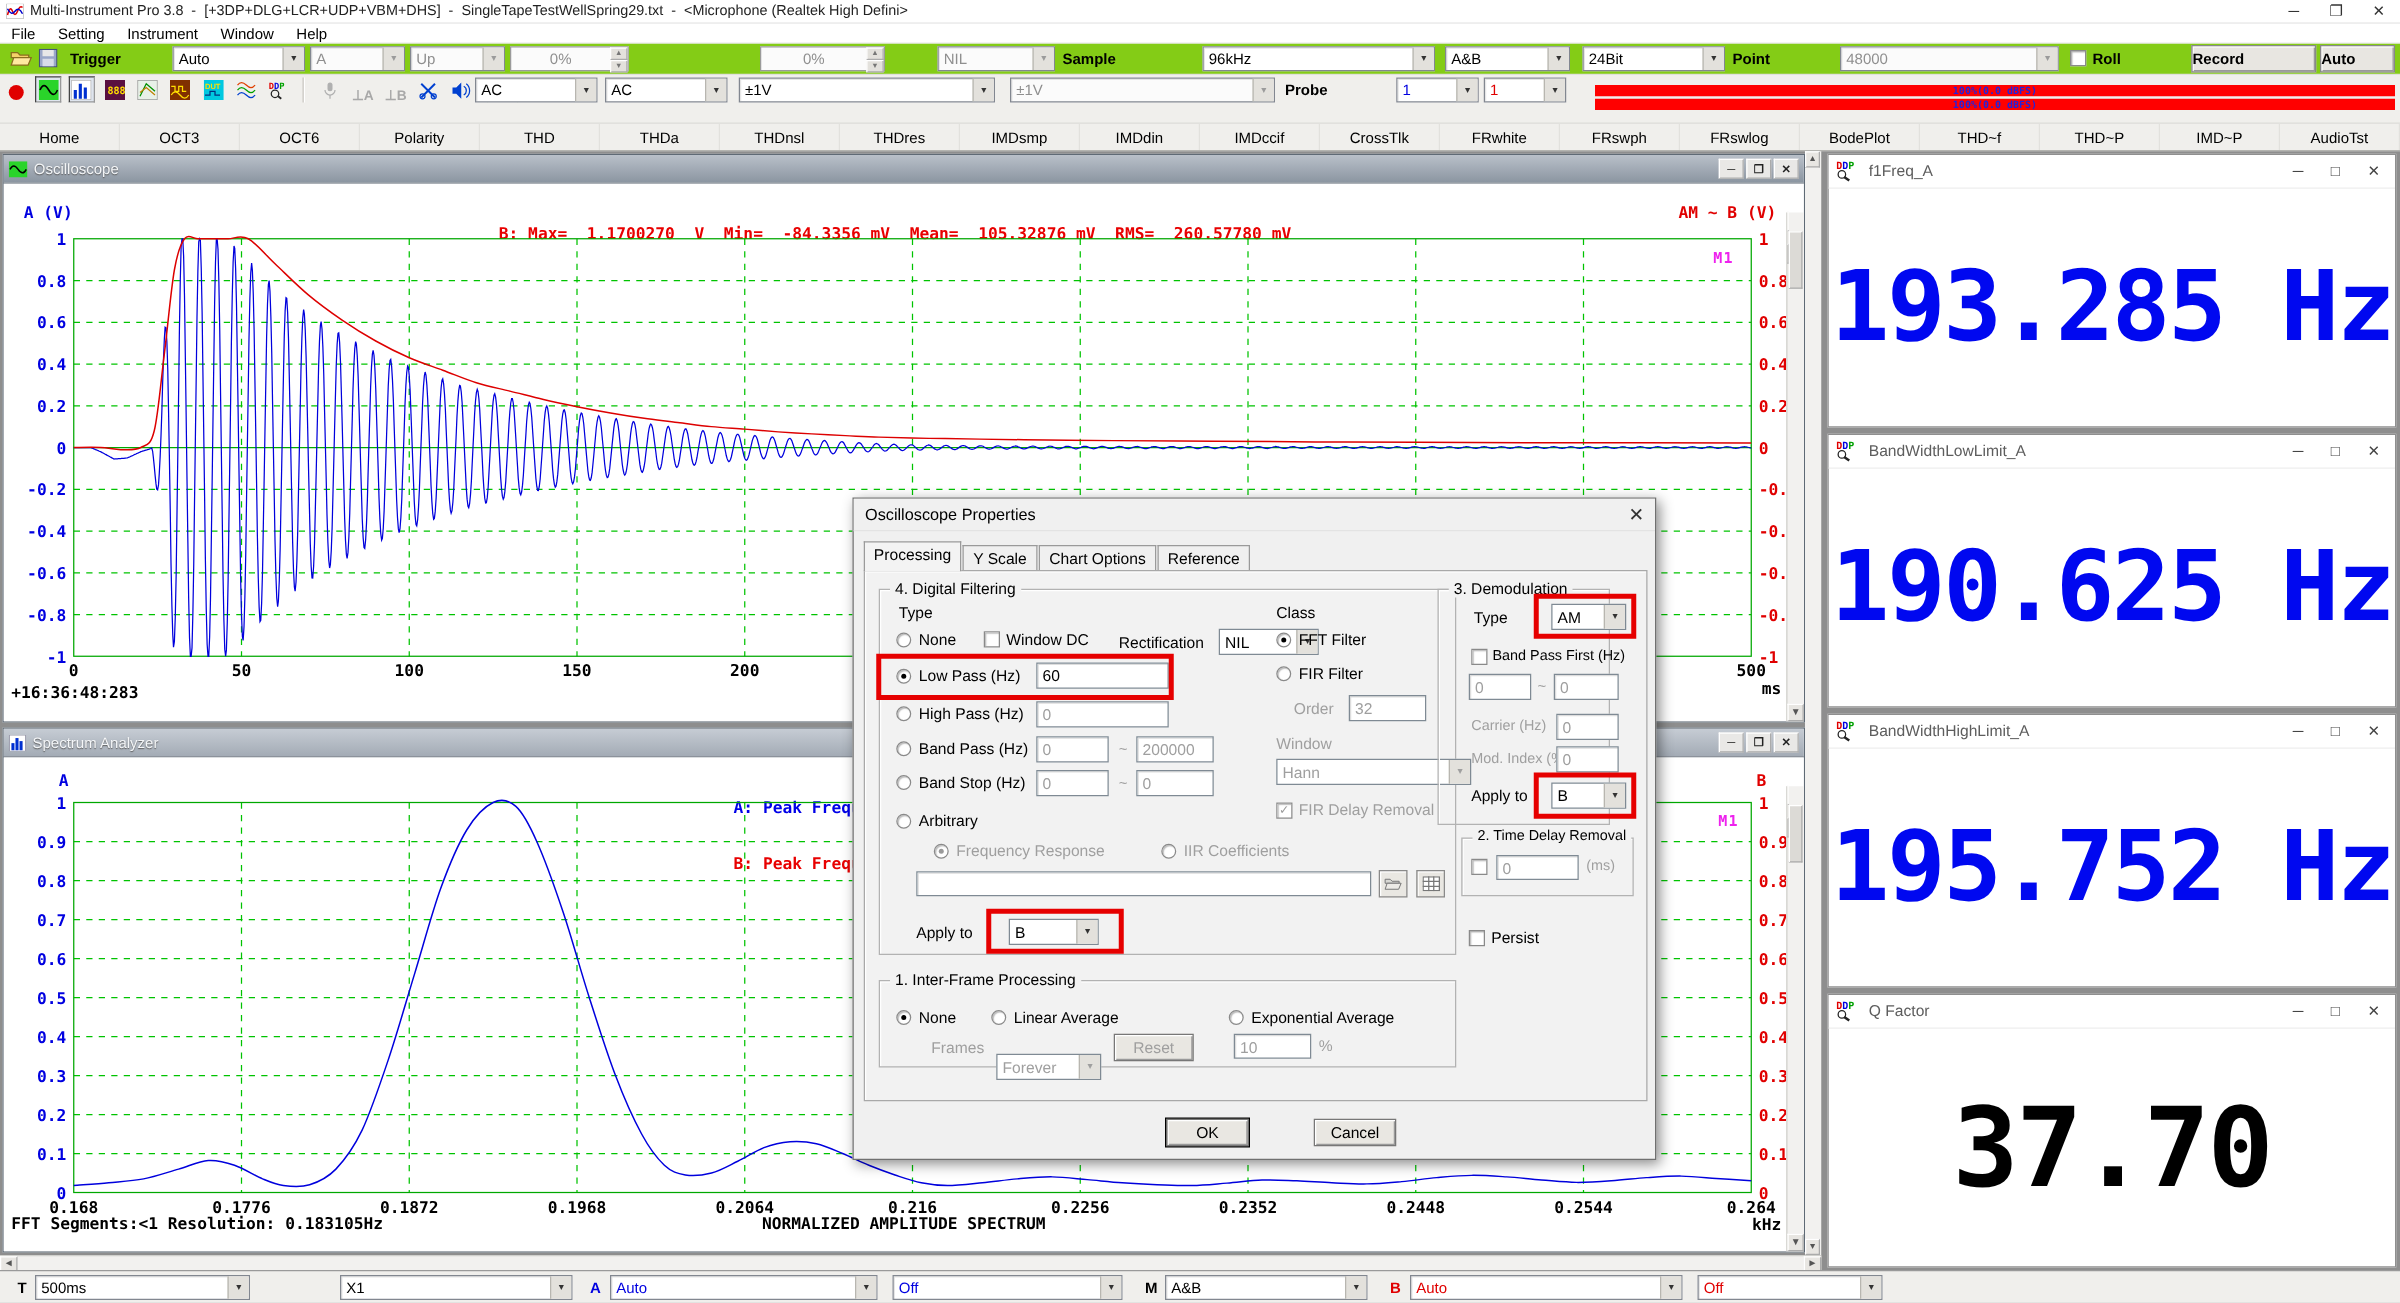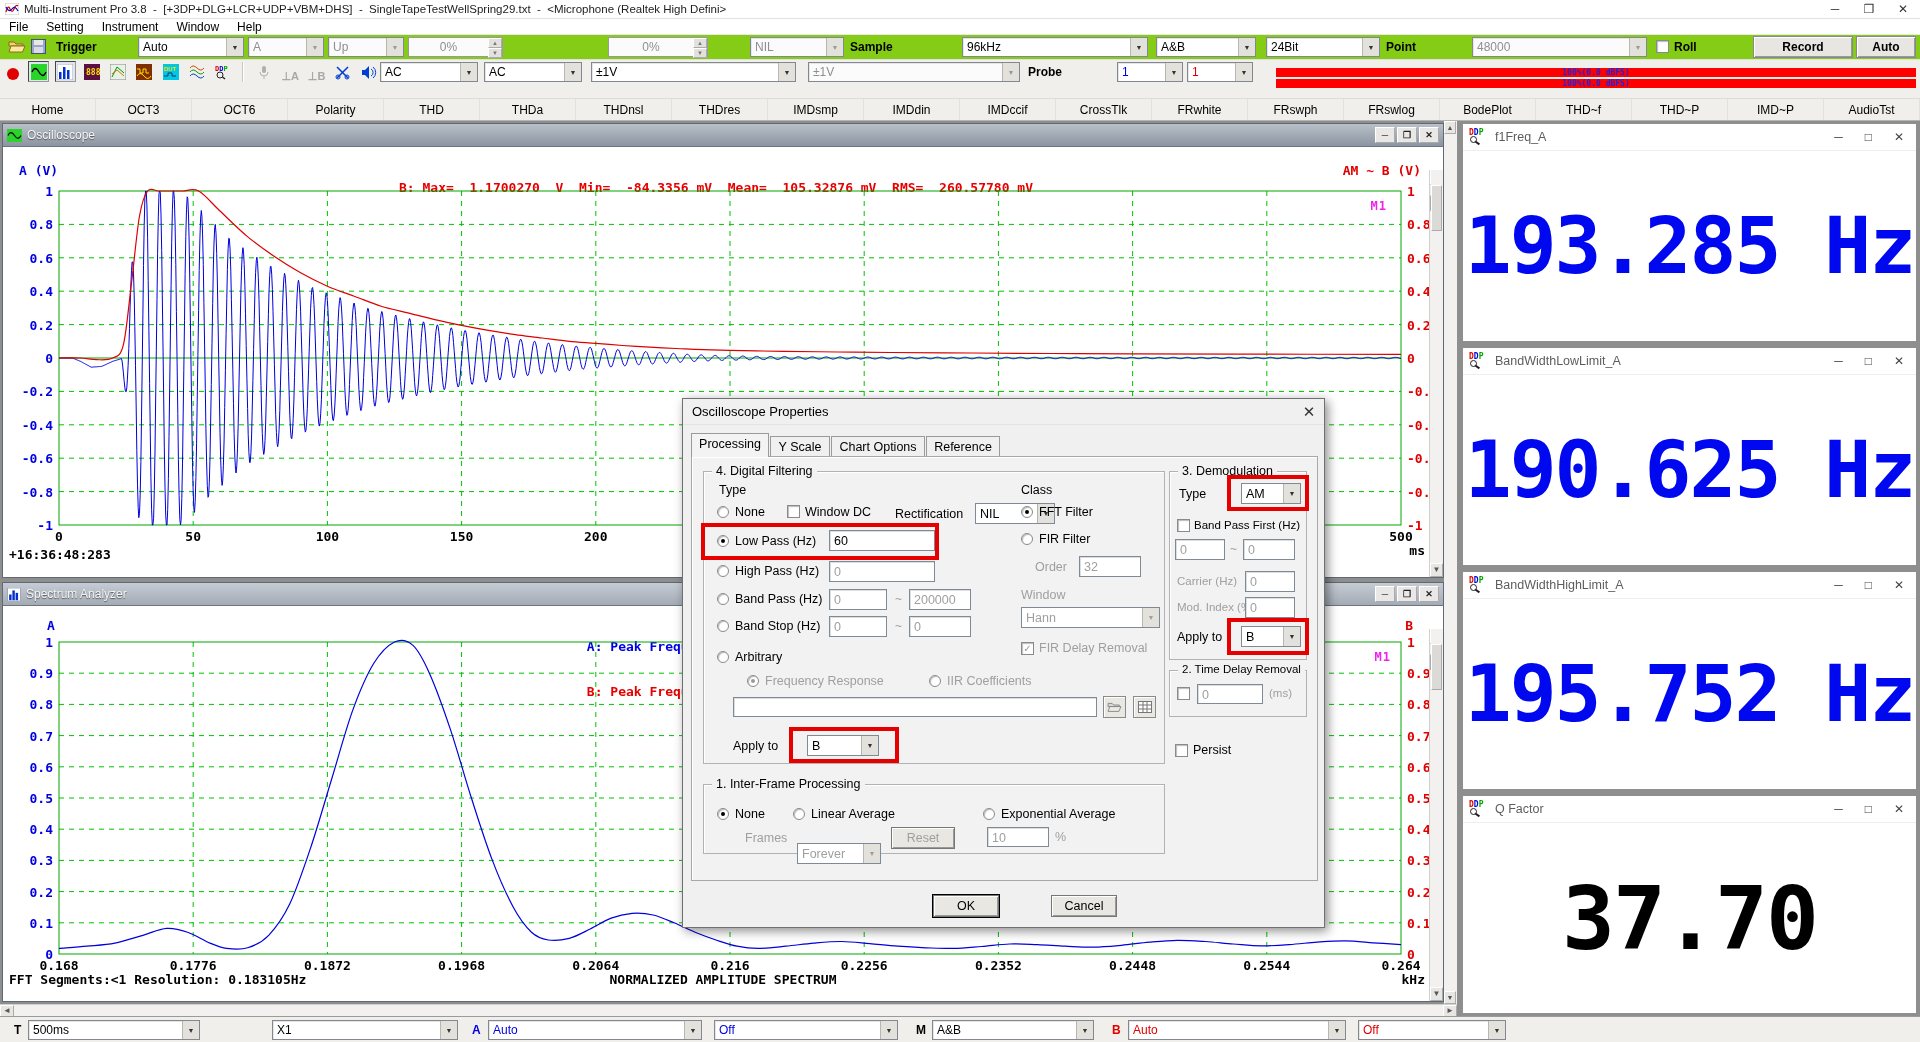--- a/index.html
+++ b/index.html
@@ -31,21 +31,21 @@
   .combo.dis { background:#fbfbfb; }
   .combo.dis .cv { color:#8f8f8f; }
   .combo.dis .carr { color:#9b9b9b; }
   .spin { position:absolute; top:2px; height:20px; background:#fbfbfb; border:1px solid #9a9a9a;
     display:flex; }
   .spin .cv { flex:1; text-align:center; padding-top:2px; color:#8f8f8f; }
   .spin .ud { width:14px; display:flex; flex-direction:column; }
   .spin .ud i { flex:1; background:#e3e1dc; border:1px outset #fff; font-style:normal; font-size:6px;
     line-height:8px; text-align:center; color:#777; }
   .tbtn { position:absolute; top:1px; height:22px; background:#e8e6e1; border:1px solid #888;
-    box-shadow: inset 1px 1px 0 #fff, inset -1px -1px 0 #999; text-align:center; font-weight:bold;
+    box-shadow: inset 1px 1px 0 #fff, inset -1px -1px 0 #999; text-align:left; font-weight:bold;
     font-size:12px; padding-top:3px; }
   .icon20 { width:21px; height:21px; display:inline-flex; align-items:center; justify-content:center;
     margin:1px 0 0 2px; font-size:13px; border:1px solid transparent; }
   .icon20.pressed { border:1px inset #999; background:#dfe5ee; }
   .tsep { display:inline-block; width:2px; height:20px; border-left:1px solid #c9c7c2;
     border-right:1px solid #fff; margin:2px 4px 0 5px; vertical-align:top; }
   .levelbar { position:absolute; left:1276px; width:640px; height:9px; background:#ff0000;
     text-align:center; font-size:8px; font-weight:bold; color:#2222dd; line-height:9px;
     font-family:"DejaVu Sans Mono",monospace; }
 
@@ -671,21 +671,21 @@
     <div class="tf gray" style="left:146px;top:190px;width:58px">0</div>
     <span class="tilde" style="left:212px;top:193px">~</span>
     <div class="tf gray" style="left:226px;top:190px;width:62px">200000</div>
     <span class="dlbl dis" style="left:338px;top:189px">Window</span>
 
     <span class="rad" style="left:34px;top:221px"></span>
     <span class="dlbl" style="left:52px;top:220px">Band Stop (Hz)</span>
     <div class="tf gray" style="left:146px;top:217px;width:58px">0</div>
     <span class="tilde" style="left:212px;top:220px">~</span>
     <div class="tf gray" style="left:226px;top:217px;width:62px">0</div>
-    <div class="dcombo gray" style="left:338px;top:208px;width:139px">
+    <div class="dcombo gray" style="left:338px;top:208px;width:156px">
       <span class="cv">Hann</span>
         <span class="carr">▼</span>
     </div>
 
     <span class="chk gchecked" style="left:338px;top:243px">✓</span>
     <span class="dlbl dis" style="left:356px;top:242px">FIR Delay Removal</span>
 
     <span class="rad" style="left:34px;top:252px"></span>
     <span class="dlbl" style="left:52px;top:251px">Arbitrary</span>
     <span class="rad gsel" style="left:64px;top:276px"></span>
@@ -707,21 +707,21 @@
           <line x1="5" y1="0" x2="5" y2="12" stroke="#777"></line>
           <line x1="9" y1="0" x2="9" y2="12" stroke="#777"></line>
         </svg>
     </span>
     <span class="dlbl" style="left:50px;top:340px">Apply to</span>
     <div class="dcombo" style="left:124px;top:336px;width:72px">
       <span class="cv">B</span>
         <span class="carr">▼</span>
     </div>
 
-    <div class="group" style="left:486px;top:72px;width:138px;height:189px">
+    <div class="group" style="left:467px;top:72px;width:138px;height:189px">
       <span class="legend">3. Demodulation</span>
     </div>
     <span class="dlbl" style="left:496px;top:88px">Type</span>
     <div class="dcombo" style="left:558px;top:84px;width:60px">
       <span class="cv">AM</span>
         <span class="carr">▼</span>
     </div>
     <span class="chk" style="left:494px;top:120px"></span>
     <span class="dlbl sm" style="left:511px;top:120px">Band Pass First (Hz)</span>
     <div class="tf gray" style="left:492px;top:140px;width:50px">0</div>

